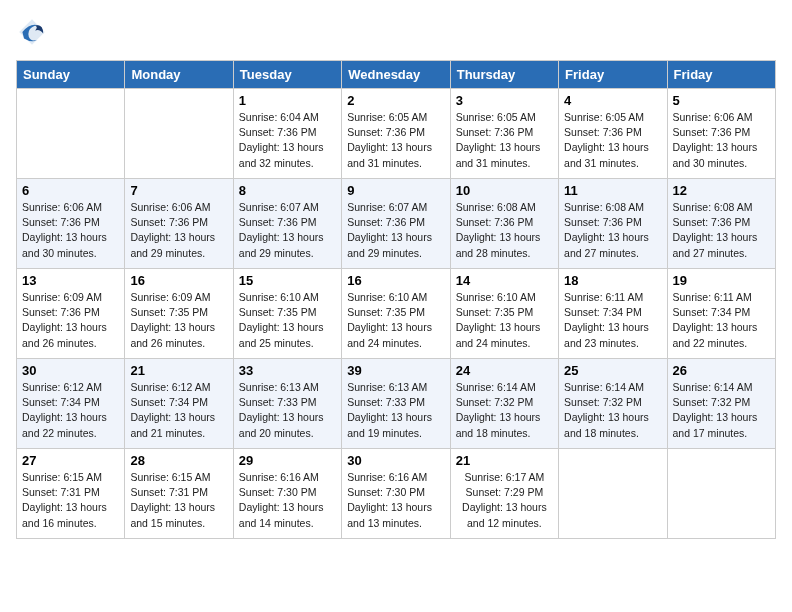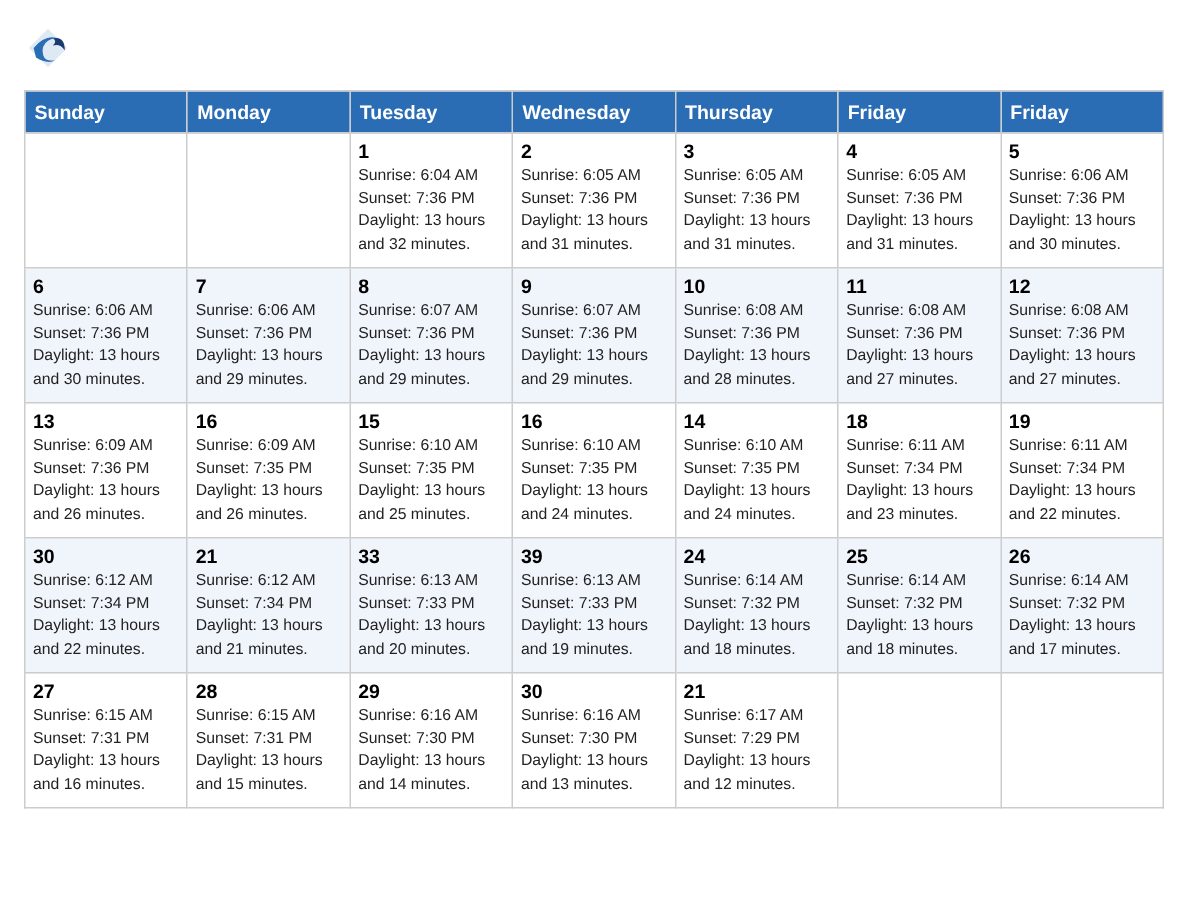--- a/index.html
+++ b/index.html
@@ -316,21 +316,21 @@
 Daylight: 13 hours and 14 minutes.</div>
         </td>
         <td>
           <div class="day-num">30</div>
           <div class="day-detail" style="white-space: pre-line;">Sunrise: 6:16 AM
 Sunset: 7:30 PM
 Daylight: 13 hours and 13 minutes.</div>
         </td>
         <td>
           <div class="day-num">21</div>
-          <div class="day-detail" style="white-space: pre-line;">Sunrise: 6:17 AM
+          <div class="day-detail" style="white-space: pre-line; text-align: center;">Sunrise: 6:17 AM
 Sunset: 7:29 PM
 Daylight: 13 hours and 12 minutes.</div>
         </td>
         <td class="empty-cell"></td>
         <td class="empty-cell"></td>
       </tr>
     </tbody>
 </table>
 
 </body></html>

